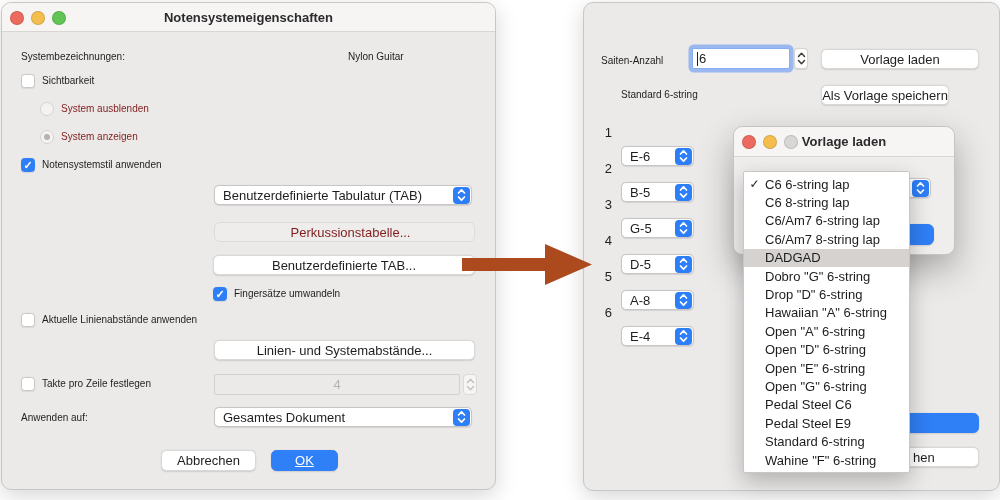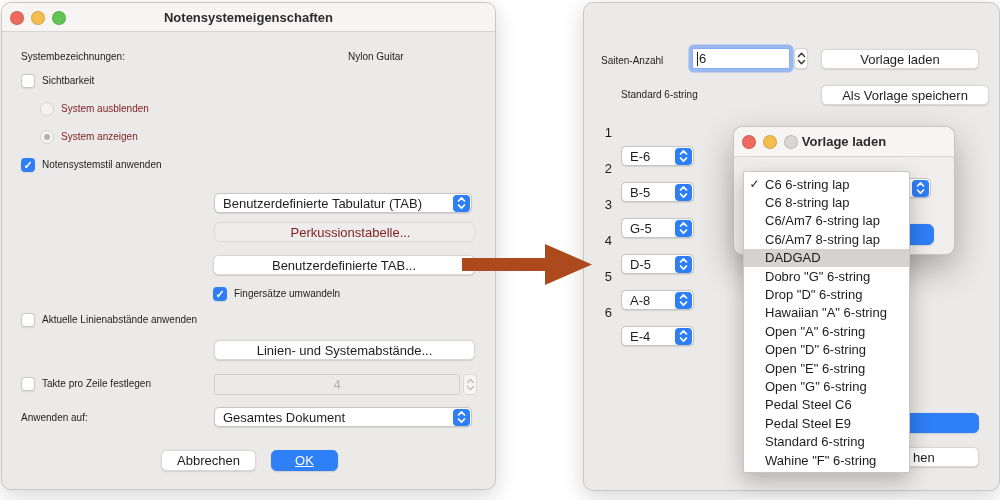--- a/index.html
+++ b/index.html
@@ -92,21 +92,21 @@
 
     <span class="radio" style="left:38px;top:99px;"></span>
     <span class="lbl gray" style="left:59px;top:98px;">System ausblenden</span>
 
     <span class="radio selected" style="left:38px;top:127px;"></span>
     <span class="lbl gray" style="left:59px;top:126px;">System anzeigen</span>
 
     <span class="cb checked" style="left:19px;top:155px;"></span>
     <span class="lbl" style="left:40px;top:154px;">Notensystemstil anwenden</span>
 
-    <div class="combo" style="left:212px;top:190px;width:258px;height:20px;">
+    <div class="combo" style="left:212px;top:182px;width:258px;height:20px;">
       <span class="combo-text">Benutzerdefinierte Tabulatur (TAB)</span>
       <span class="blue-box">
         <svg class="chev" width="9" height="14" viewBox="0 0 9 14">
             <path d="M1.5 5 L4.5 1.8 L7.5 5" stroke="#fff" stroke-width="1.7" fill="none" stroke-linecap="round" stroke-linejoin="round"></path>
             <path d="M1.5 9 L4.5 12.2 L7.5 9" stroke="#fff" stroke-width="1.7" fill="none" stroke-linecap="round" stroke-linejoin="round"></path>
           </svg>
       </span>
     </div>
 
     <div class="btn disabled" style="left:212px;top:219px;width:261px;height:20px;">Perkussionstabelle...</div>
@@ -155,21 +155,21 @@
     </div>
     <div class="stepper" style="left:210px;top:45px;width:14px;height:21px;">
       <svg class="chev" width="9" height="15" viewBox="0 0 9 15">
           <path d="M1.5 5.5 L4.5 2.3 L7.5 5.5" stroke="currentColor" stroke-width="1.5" fill="none" stroke-linecap="round" stroke-linejoin="round"></path>
           <path d="M1.5 9.5 L4.5 12.7 L7.5 9.5" stroke="currentColor" stroke-width="1.5" fill="none" stroke-linecap="round" stroke-linejoin="round"></path>
         </svg>
     </div>
     <div class="btn" style="left:237px;top:46px;width:158px;height:20px;">Vorlage laden</div>
 
     <span class="lbl" style="left:37px;top:84px;">Standard 6-string</span>
-    <div class="btn" style="left:237px;top:82px;width:168px;height:20px;">Als Vorlage speichern</div>
+    <div class="btn" style="left:237px;top:82px;width:128px;height:20px;">Als Vorlage speichern</div>
 
     <div class="string-rows" style="left:15px;top:119px;">
 
         <div class="string-row">
           <span class="string-num">1</span>
           <div class="combo inline">
             <span class="combo-text">E-6</span>
             <span class="blue-box">
               <svg class="chev" width="9" height="14" viewBox="0 0 9 14">
                 <path d="M1.5 5 L4.5 1.8 L7.5 5" stroke="#fff" stroke-width="1.7" fill="none" stroke-linecap="round" stroke-linejoin="round"></path>

